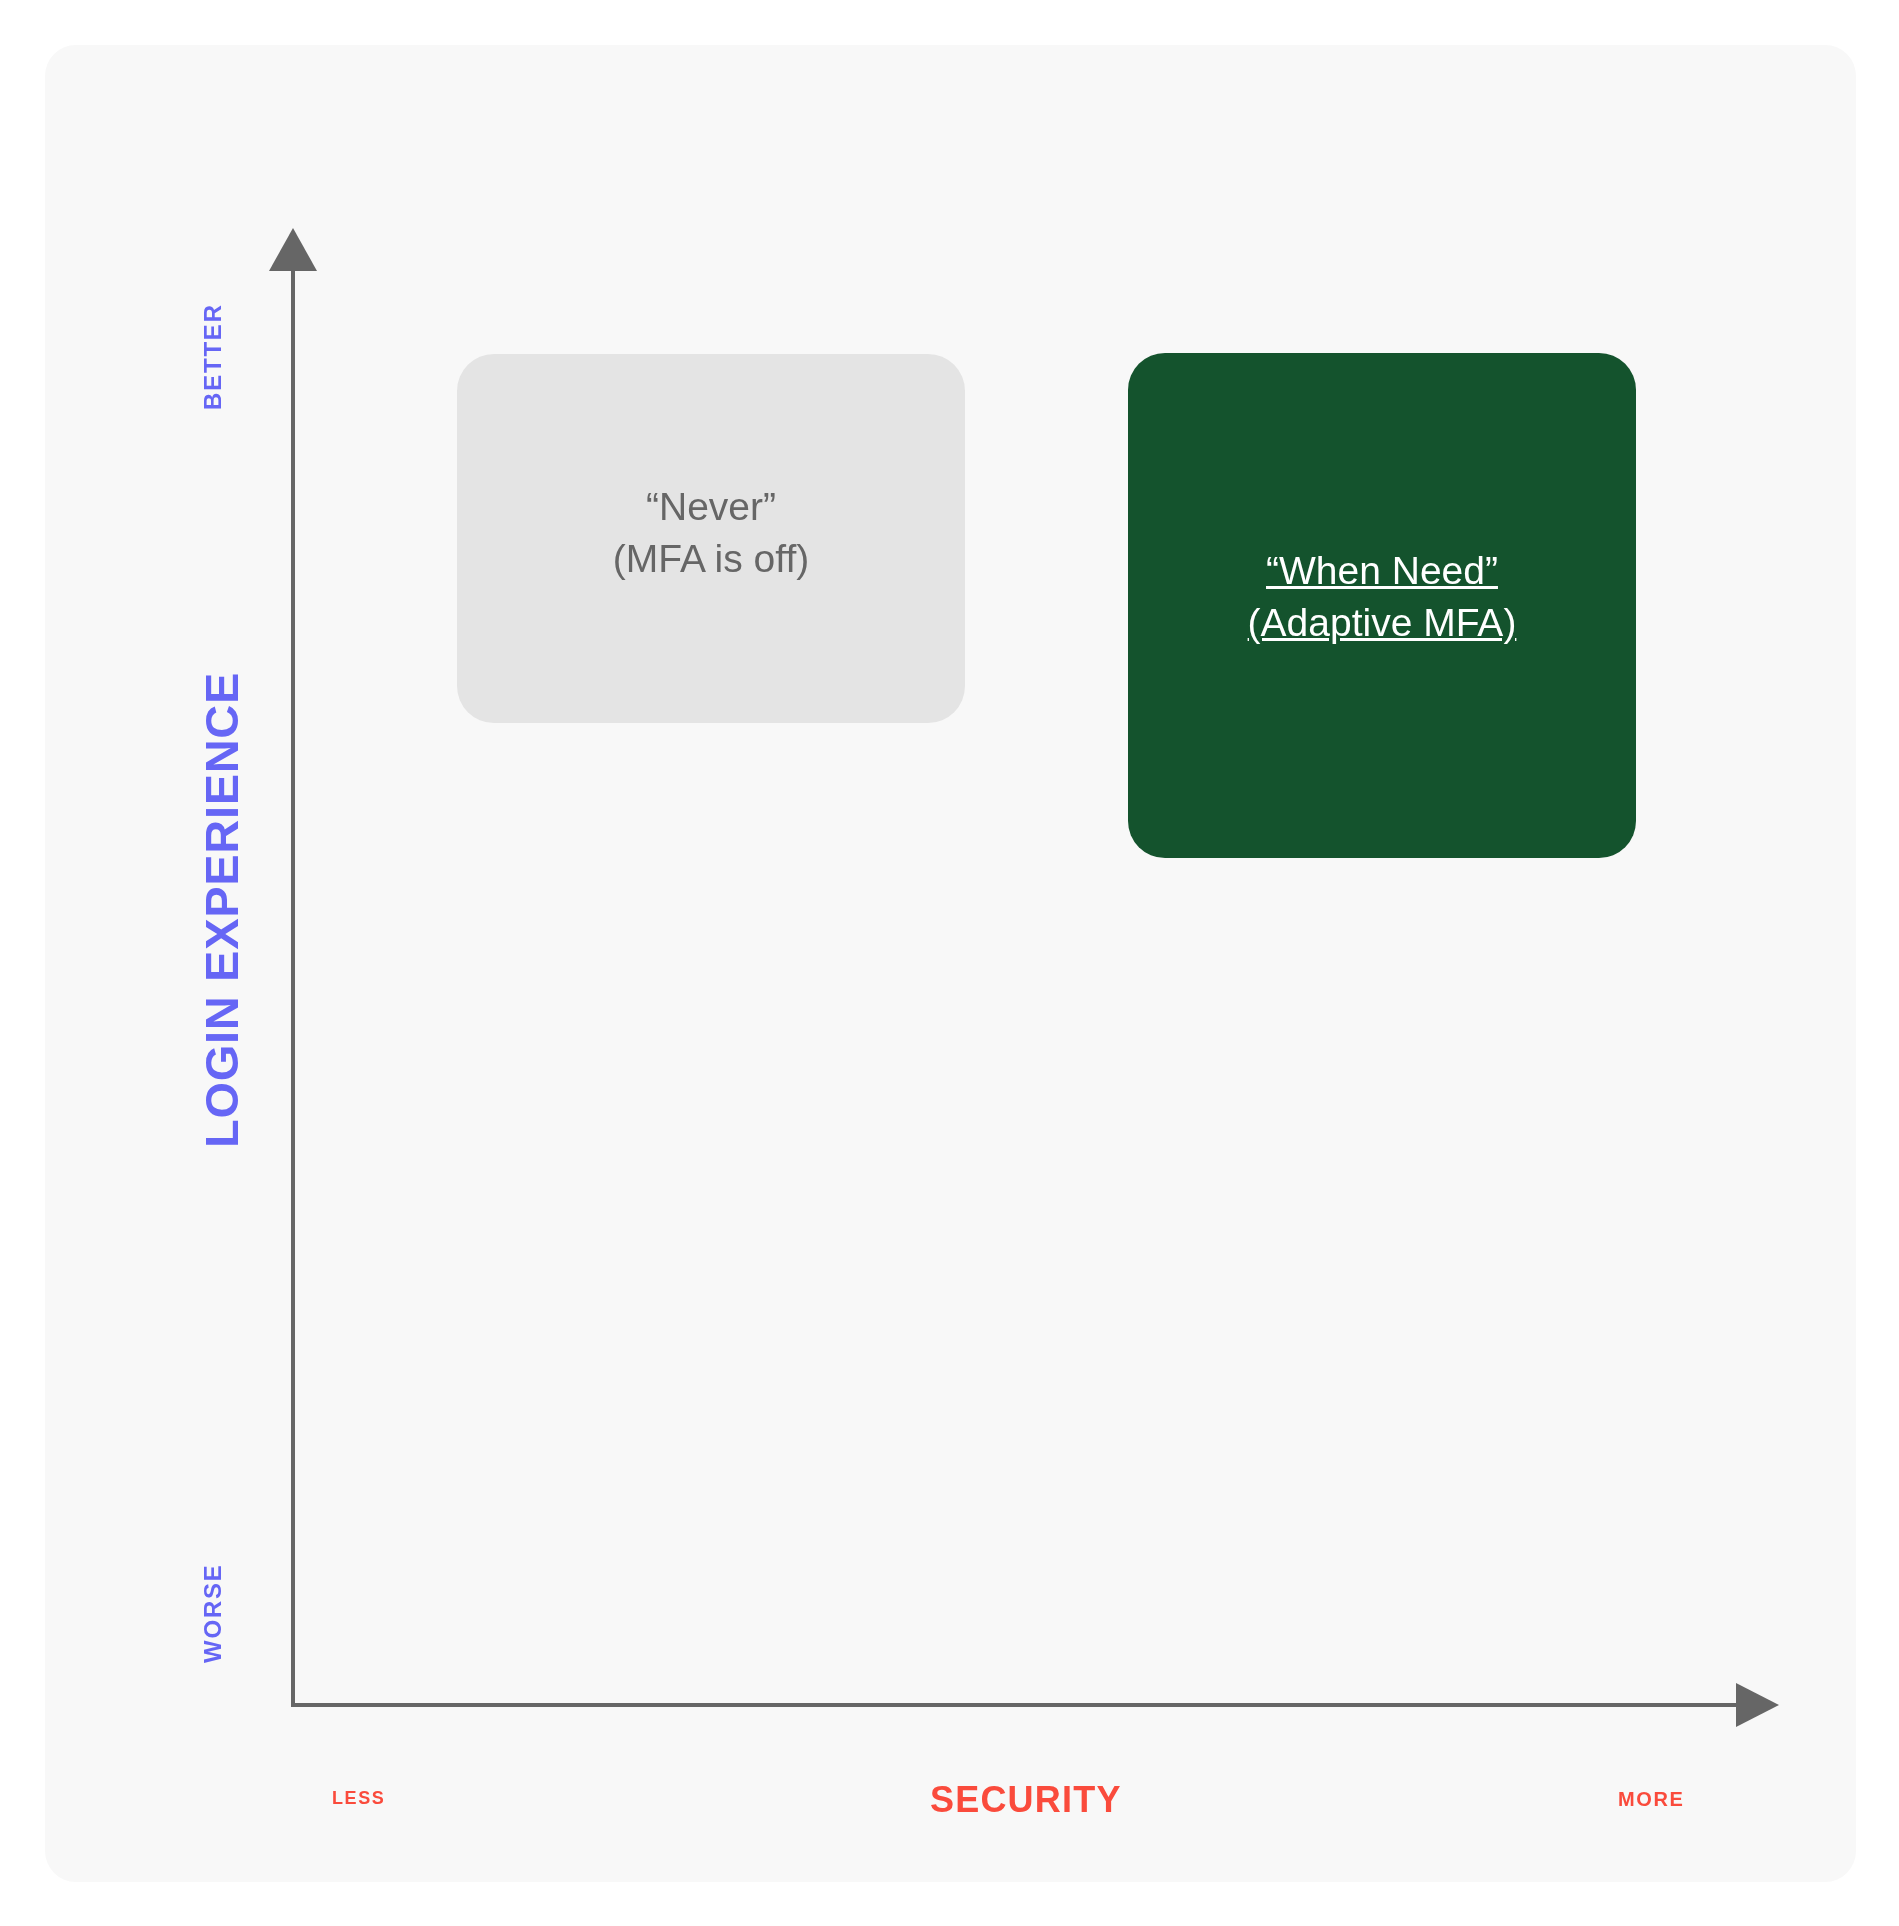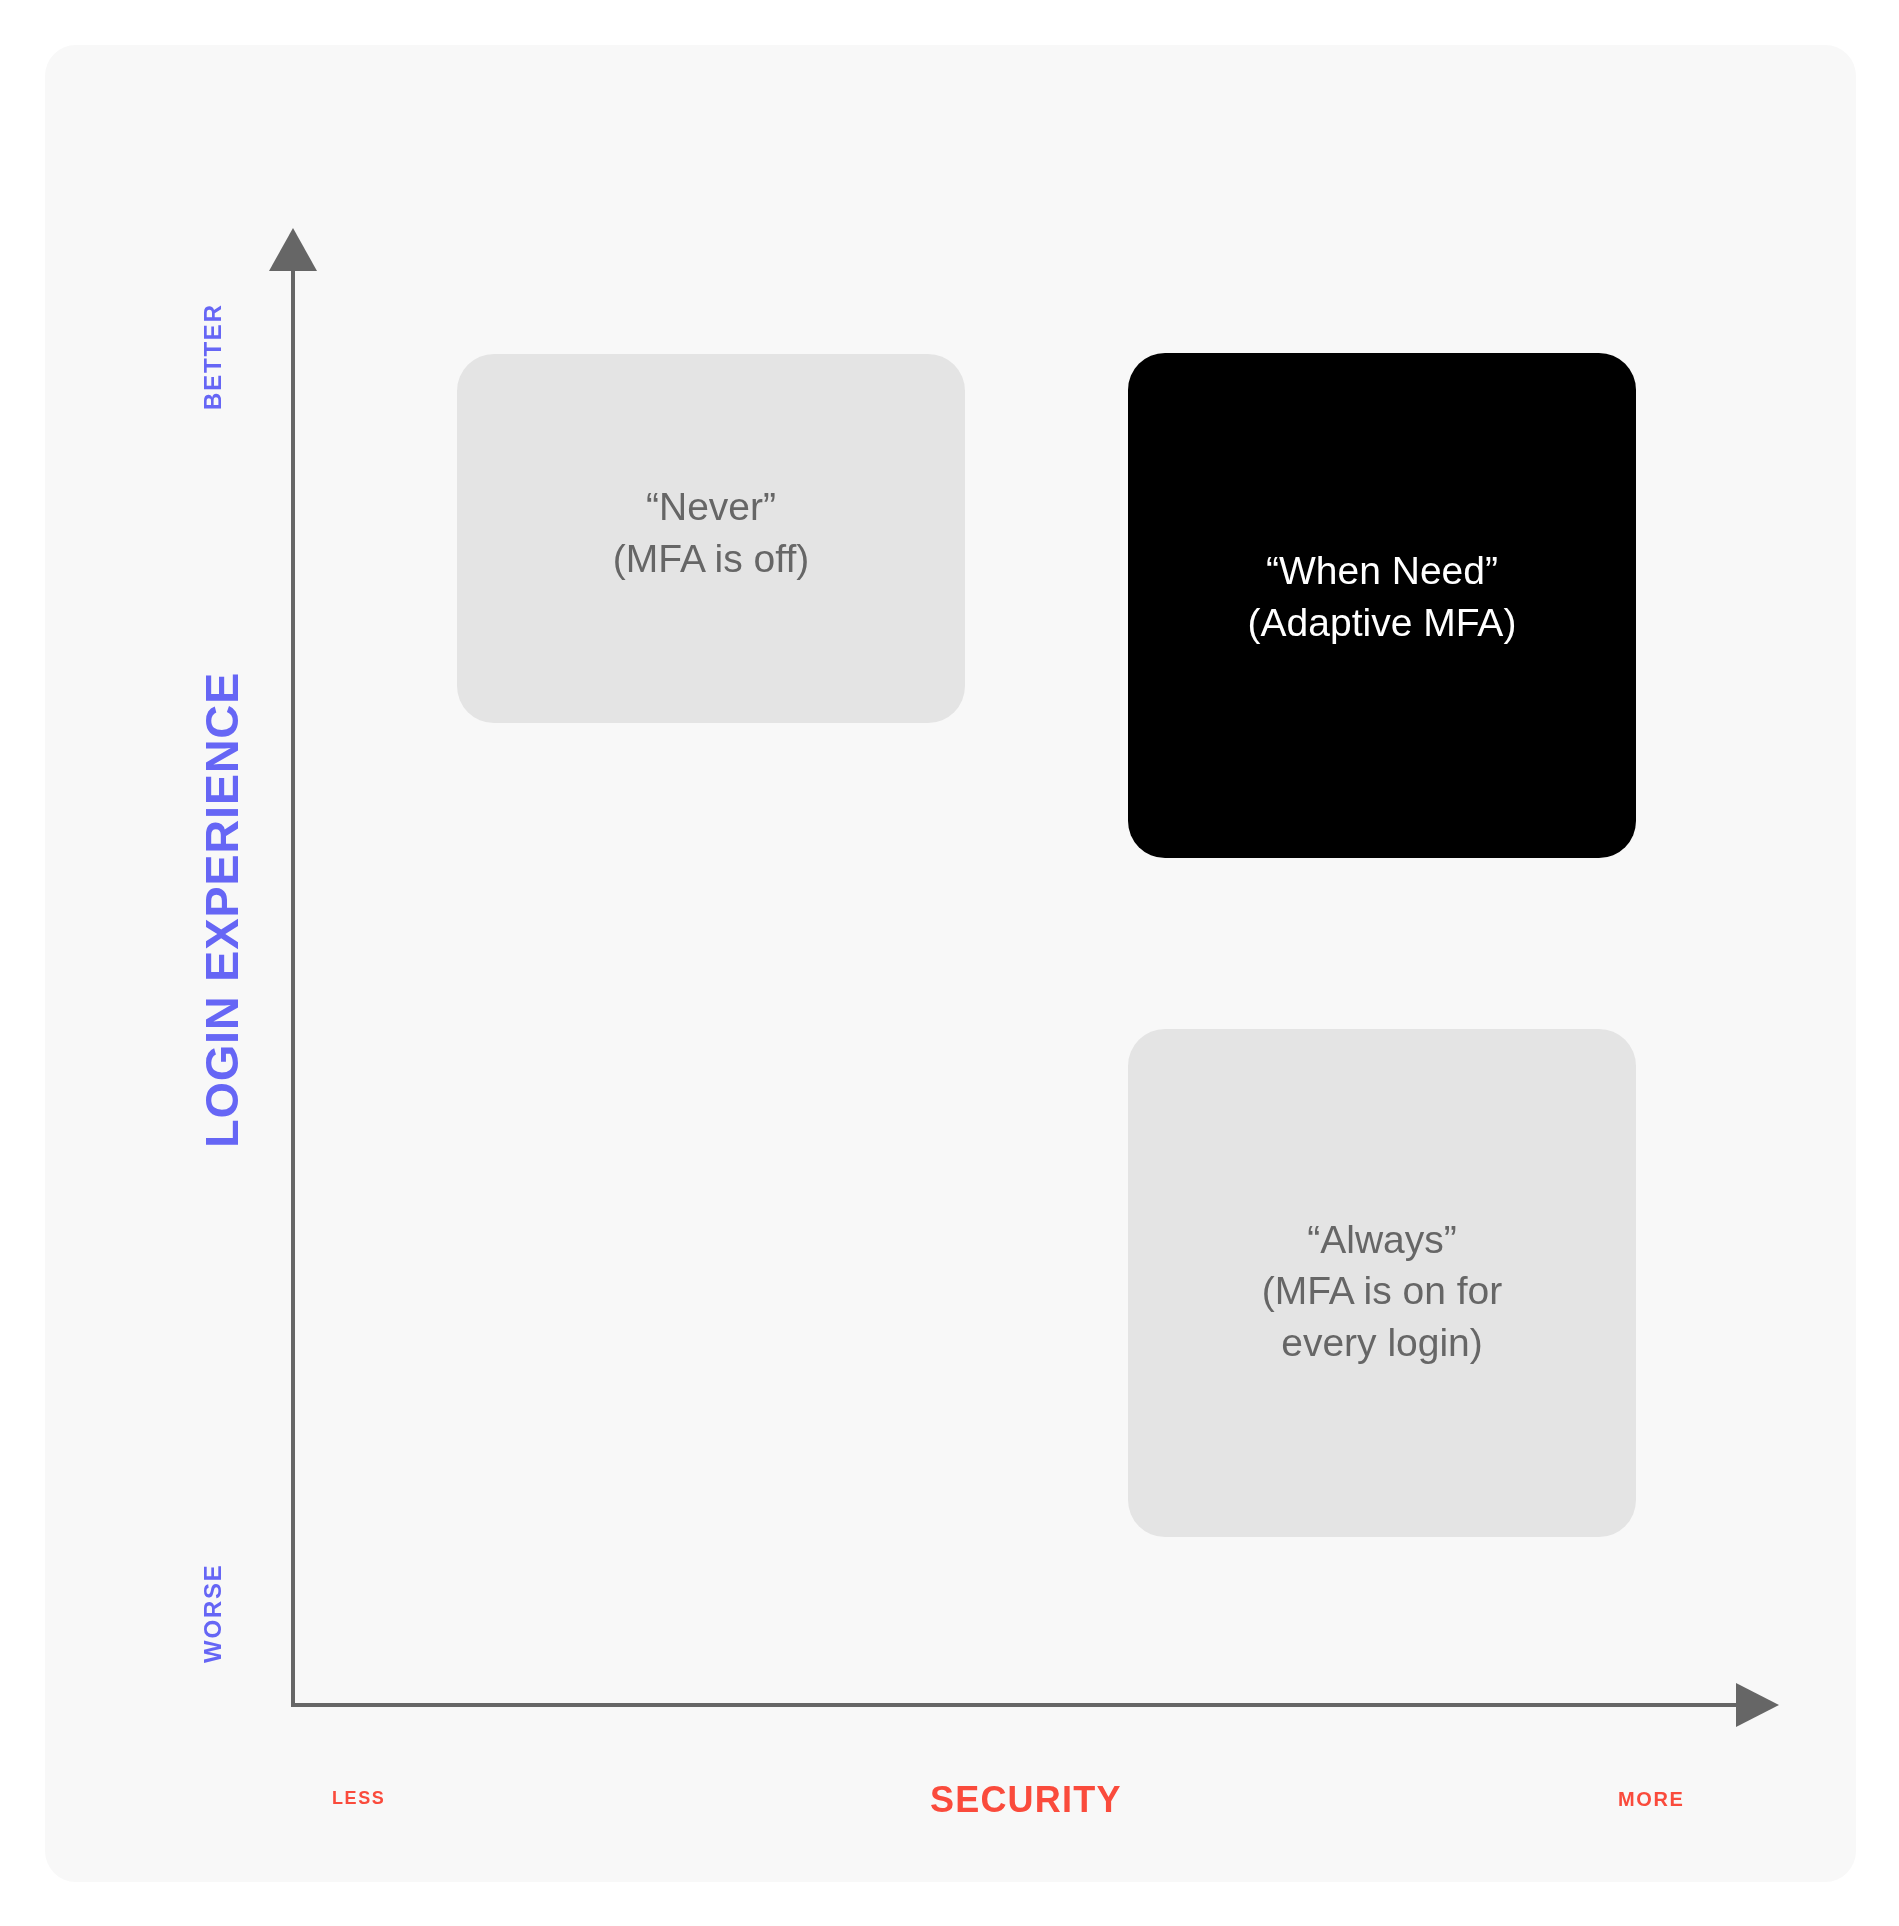--- a/index.html
+++ b/index.html
@@ -136,22 +136,23 @@
     font-size: 39px;
     line-height: 1.32;
     font-weight: 400;
   }
   .qbox .qtext { display: block; }
   .qbox-light {
     background: #e4e4e4;
     color: #666666;
   }
   .qbox-dark {
-    background: #000000;
+    background: #14532d;
     color: #ffffff;
+    text-decoration: underline;
   }
   .qbox-never {
     left: 412px;
     top: 309px;
     width: 508px;
     height: 369px;
   }
   .qbox-whenneed {
     left: 1083px;
     top: 308px;
@@ -198,23 +199,16 @@
       </span>
     </div>
 
     <div class="qbox qbox-dark qbox-whenneed">
       <span class="qtext">
         <span>“When Need”</span><br>
         <span>(Adaptive MFA)</span>
       </span>
     </div>
 
-    <div class="qbox qbox-light qbox-always">
-      <span class="qtext">
-        <span>“Always”</span><br>
-        <span>(MFA is on for</span><br>
-        <span>every login)</span>
-      </span>
-    </div>
 
   </div>
 </div>
 
 
 </body></html>

